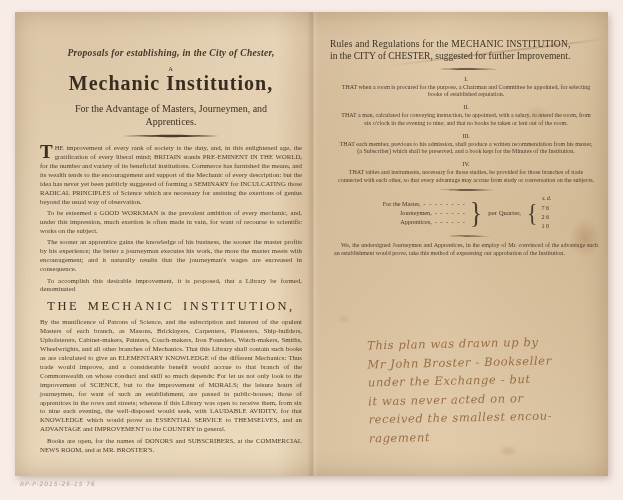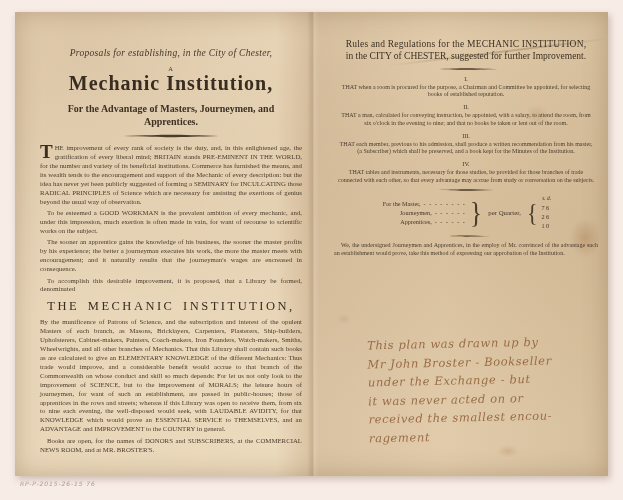--- a/index.html
+++ b/index.html
@@ -31,34 +31,34 @@
   .stain.s2 { left:505px; top:88px; width:34px; height:30px;
     background:radial-gradient(closest-side, rgba(148,100,52,.16), transparent 70%); }
   .stain.s3 { left:478px; top:430px; width:30px; height:18px;
     background:radial-gradient(closest-side, rgba(148,100,52,.20), transparent 70%); }
   .stain.s4 { left:318px; top:300px; width:22px; height:14px;
     background:radial-gradient(closest-side, rgba(148,100,52,.14), transparent 70%); }
 
   .page-left  { position:absolute; left:25px;  top:36px; width:262px; }
   .page-right { position:absolute; left:315px; top:26px; width:272px; }
 
-  .lp-kicker { font-style:italic; font-weight:normal; font-size:9.5px; text-align:center; letter-spacing:.3px; }
+  .lp-kicker { font-style:italic; font-weight:bold; font-size:9.5px; text-align:center; letter-spacing:.3px; }
   .lp-article { text-align:center; font-size:6.5px; margin-top:7px; letter-spacing:1px; }
   .lp-title { text-align:center; font-size:20px; font-weight:bold; letter-spacing:1px; margin-top:0; color:#382d20; }
-  .lp-subtitle { text-align:center; font-size:10px; font-weight:bold; margin:7px auto 0; width:244px; line-height:1.32; color:#3d3124; }
+  .lp-subtitle { text-align:center; font-size:10px; font-weight:normal; margin:7px auto 0; width:244px; line-height:1.32; color:#3d3124; }
 
   .swell { display:block; margin:6px auto 5px; fill:#4a3c2b; }
   .swell.small { margin:4px auto 3px; }
 
   .body-par { font-size:6.8px; line-height:8.9px; text-align:justify; margin:0 0 2.5px; text-indent:7px; color:#4a3c2d; }
   .body-par.first { text-indent:0; margin-top:6px; }
   .body-par.first::first-letter { font-size:19px; line-height:14px; float:left; font-weight:bold; margin:1px 2px 0 0; color:#3a2f22; }
   .lp-section-title { text-align:center; font-size:12.5px; font-weight:normal; letter-spacing:2.5px; word-spacing:3px; margin:5px 0 4px; color:#382d20; }
 
-  .rp-header { text-align:center; font-size:9.5px; line-height:1.3; color:#3d3124; }
+  .rp-header { text-align:left; font-size:9.5px; line-height:1.3; color:#3d3124; }
   .rp-header .l1 { letter-spacing:.2px; }
   .rule-num { text-align:center; font-size:6.2px; margin:4px 0 2px; }
   .rule-text { font-size:6px; line-height:7.7px; text-align:center; padding:0 8px; color:#4a3c2d; }
 
   .terms-heading { text-align:center; font-size:9px; font-weight:bold; letter-spacing:2.5px; word-spacing:3px; margin:6px 0 3px; color:#3d3124; }
   .terms { display:flex; justify-content:center; align-items:center; gap:4px; font-size:6.2px; margin:2px 0 1px; }
   .t-labels { text-align:right; line-height:9px; }
   .t-leader { letter-spacing:1px; margin-left:3px; }
   .brace { font-weight:normal; line-height:1; color:#4a3c2d; }
   .brace.right { font-size:26px; transform:scaleY(1.1); }

